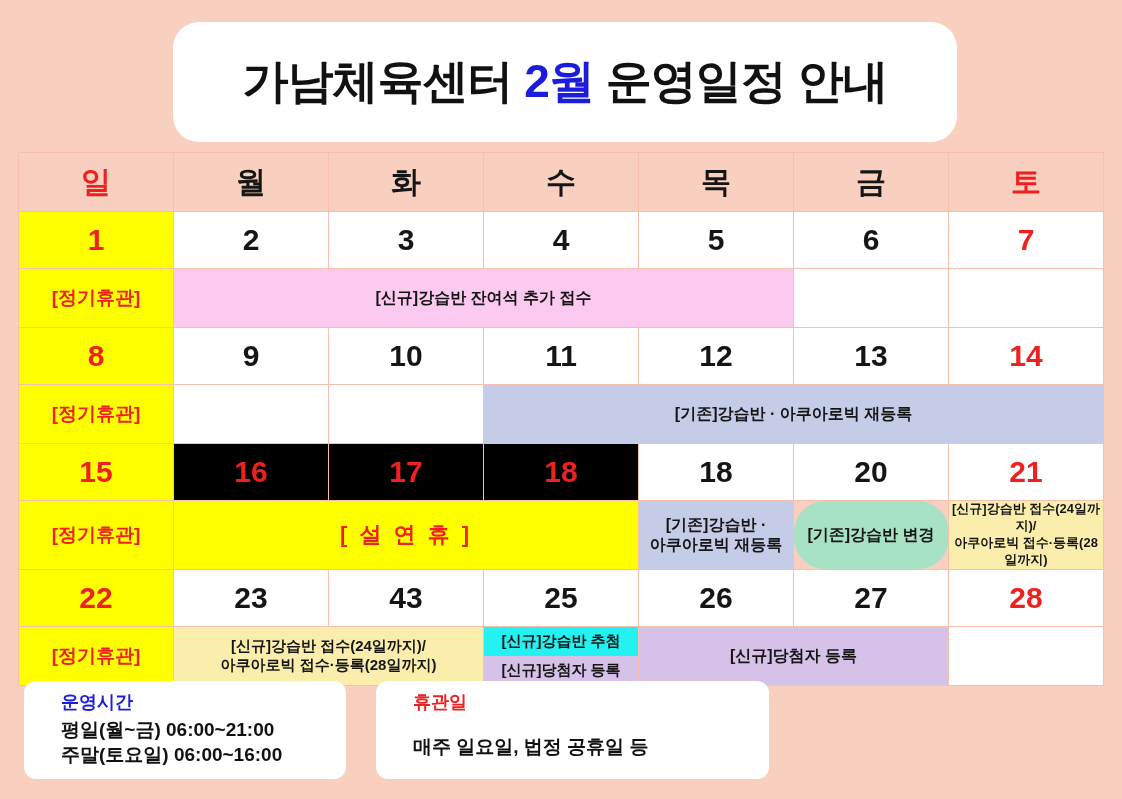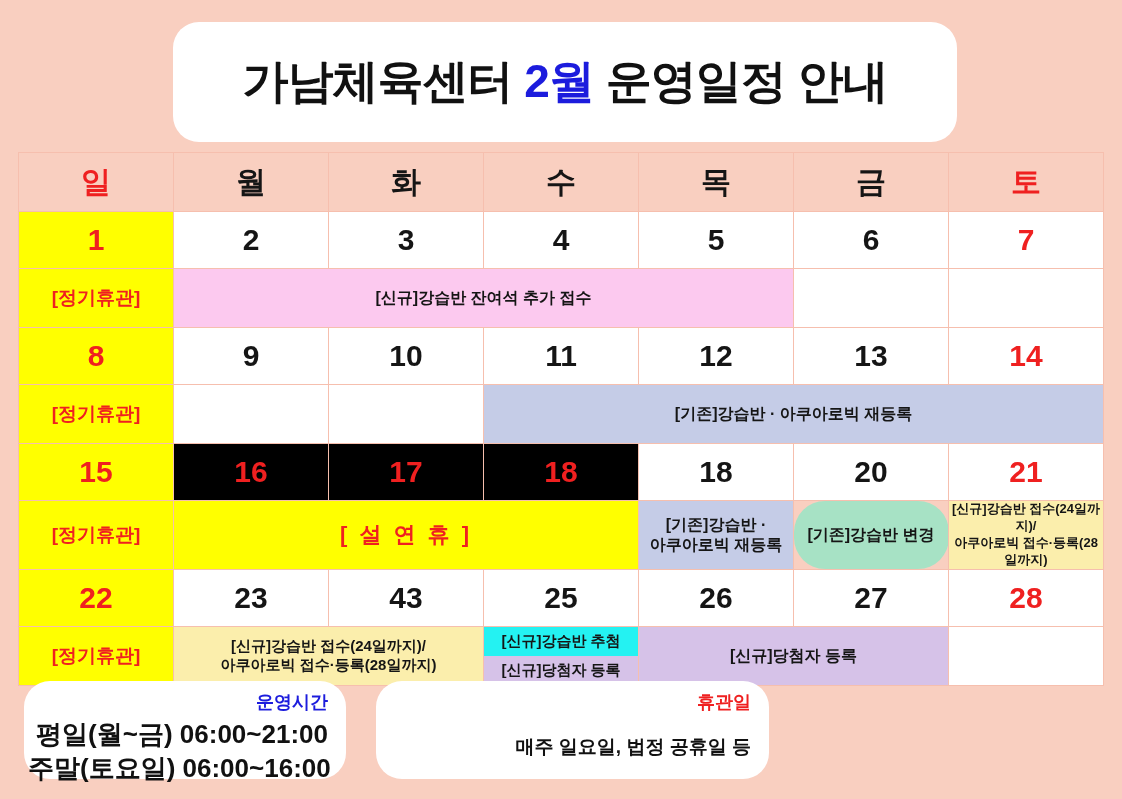--- a/index.html
+++ b/index.html
@@ -136,36 +136,35 @@
   .footer {
     position: absolute;
     left: 18px;
     top: 681px;
     width: 1086px;
     height: 100px;
   }
   .info-box {
     position: absolute;
     background: #ffffff;
-    border-radius: 26px;
+    border-radius: 12px;
     box-sizing: border-box;
-    padding: 9px 18px 8px 4px;
-    text-align: right;
+    padding: 9px 18px 8px 37px;
   }
   .info-box.hours { left: 6px; top: 0; width: 322px; height: 98px; }
   .info-box.closed-days { left: 358px; top: 0; width: 393px; height: 98px; }
   .info-head {
     font-size: 18px;
     font-weight: bold;
     margin-bottom: 3px;
   }
   .info-head.blue { color: #1c1cdd; }
   .info-head.red  { color: #ef2020; }
   .info-line {
-    font-size: 26px;
+    font-size: 19px;
     font-weight: bold;
     color: #111111;
     line-height: 1.32;
     white-space: nowrap;
   }
   .closed-days .info-line { font-size: 19px; margin-top: 20px; }
 </style>
 </head>
 <body>
 

